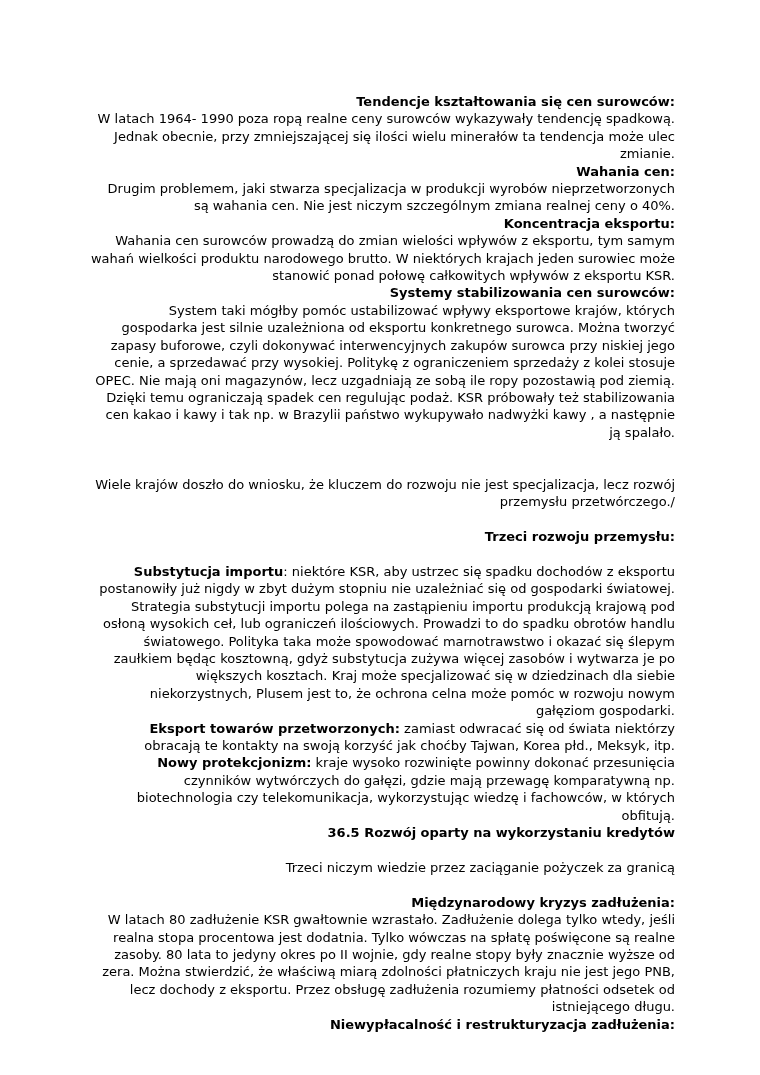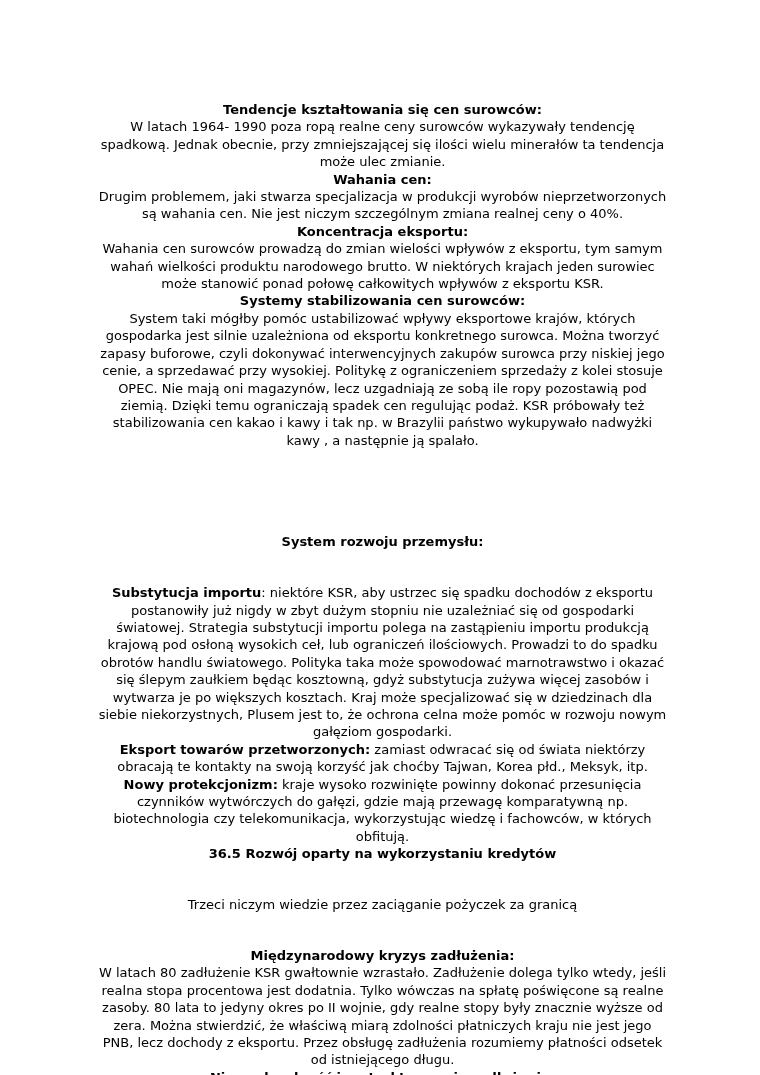--- a/index.html
+++ b/index.html
@@ -14,44 +14,45 @@
     box-sizing: border-box;
   }
   .page {
     width: 760px;
     min-height: 1075px;
     box-sizing: border-box;
     padding: 93px 85px 60px 90px;
     background: #ffffff;
   }
   .para {
-    margin: 8px;
+    margin: 0;
     padding: 0;
     font-family: "DejaVu Sans", "Liberation Sans", sans-serif;
     font-size: 13px;
     line-height: 17.4px;
     color: #000000;
-    text-align: center;
+    text-align: right;
     word-spacing: normal;
   }
   .para strong {
     font-weight: bold;
   }
   .para.blank {
     min-height: 17.4px;
   }
 </style>
 </head>
 <body>
 
 <div class="page">
     <p class="para"><strong>Tendencje kształtowania się cen surowców:</strong><br><span>W latach 1964- 1990 poza ropą realne ceny surowców wykazywały tendencję spadkową. Jednak obecnie, przy zmniejszającej się ilości wielu minerałów ta tendencja może ulec zmianie.</span><br><strong>Wahania cen:</strong><br><span>Drugim problemem, jaki stwarza specjalizacja w produkcji wyrobów nieprzetworzonych są wahania cen. Nie jest niczym szczególnym zmiana realnej ceny o 40%.</span><br><strong>Koncentracja eksportu:</strong><br><span>Wahania cen surowców prowadzą do zmian wielości wpływów z eksportu, tym samym wahań wielkości produktu narodowego brutto. W niektórych krajach jeden surowiec może stanowić ponad połowę całkowitych wpływów z eksportu KSR.</span><br><strong>Systemy stabilizowania cen surowców:</strong><br><span>System taki mógłby pomóc ustabilizować wpływy eksportowe krajów, których gospodarka jest silnie uzależniona od eksportu konkretnego surowca. Można tworzyć zapasy buforowe, czyli dokonywać interwencyjnych zakupów surowca przy niskiej jego cenie, a sprzedawać przy wysokiej. Politykę z ograniczeniem sprzedaży z kolei stosuje OPEC. Nie mają oni magazynów, lecz uzgadniają ze sobą ile ropy pozostawią pod ziemią. Dzięki temu ograniczają spadek cen regulując podaż. KSR próbowały też stabilizowania cen kakao i kawy i tak np. w Brazylii państwo wykupywało nadwyżki kawy , a następnie ją spalało.</span></p>
     <p class="para blank">&nbsp;</p>
     <p class="para blank">&nbsp;</p>
+    <p class="para"><span>Wiele krajów doszło do wniosku, że kluczem do rozwoju nie jest specjalizacja, lecz rozwój przemysłu przetwórczego./</span></p>
     <p class="para blank">&nbsp;</p>
-    <p class="para"><strong>System rozwoju przemysłu:</strong></p>
+    <p class="para"><strong>Trzeci rozwoju przemysłu:</strong></p>
     <p class="para blank">&nbsp;</p>
     <p class="para"><strong>Substytucja importu</strong><span>: niektóre KSR, aby ustrzec się spadku dochodów z eksportu postanowiły już nigdy w zbyt dużym stopniu nie uzależniać się od gospodarki światowej. Strategia substytucji importu polega na zastąpieniu importu produkcją krajową pod osłoną wysokich ceł, lub ograniczeń ilościowych. Prowadzi to do spadku obrotów handlu światowego. Polityka taka może spowodować marnotrawstwo i okazać się ślepym zaułkiem będąc kosztowną, gdyż substytucja zużywa więcej zasobów i wytwarza je po większych kosztach. Kraj może specjalizować się w dziedzinach dla siebie niekorzystnych, Plusem jest to, że ochrona celna może pomóc w rozwoju nowym gałęziom gospodarki.</span><br><strong>Eksport towarów przetworzonych:</strong><span> zamiast odwracać się od świata niektórzy obracają te kontakty na swoją korzyść jak choćby Tajwan, Korea płd., Meksyk, itp.</span><br><strong>Nowy protekcjonizm:</strong><span> kraje wysoko rozwinięte powinny dokonać przesunięcia czynników wytwórczych do gałęzi, gdzie mają przewagę komparatywną np. biotechnologia czy telekomunikacja, wykorzystując wiedzę i fachowców, w których obfitują.</span><br><strong>36.5 Rozwój oparty na wykorzystaniu kredytów</strong></p>
     <p class="para blank">&nbsp;</p>
     <p class="para"><span>Trzeci niczym wiedzie przez zaciąganie pożyczek za granicą</span></p>
     <p class="para blank">&nbsp;</p>
     <p class="para"><strong>Międzynarodowy kryzys zadłużenia:</strong><br><span>W latach 80 zadłużenie KSR gwałtownie wzrastało. Zadłużenie dolega tylko wtedy, jeśli realna stopa procentowa jest dodatnia. Tylko wówczas na spłatę poświęcone są realne zasoby. 80 lata to jedyny okres po II wojnie, gdy realne stopy były znacznie wyższe od zera. Można stwierdzić, że właściwą miarą zdolności płatniczych kraju nie jest jego PNB, lecz dochody z eksportu. Przez obsługę zadłużenia rozumiemy płatności odsetek od istniejącego długu.</span><br><strong>Niewypłacalność i restrukturyzacja zadłużenia:</strong></p>
   </div>
 
 </body></html>

